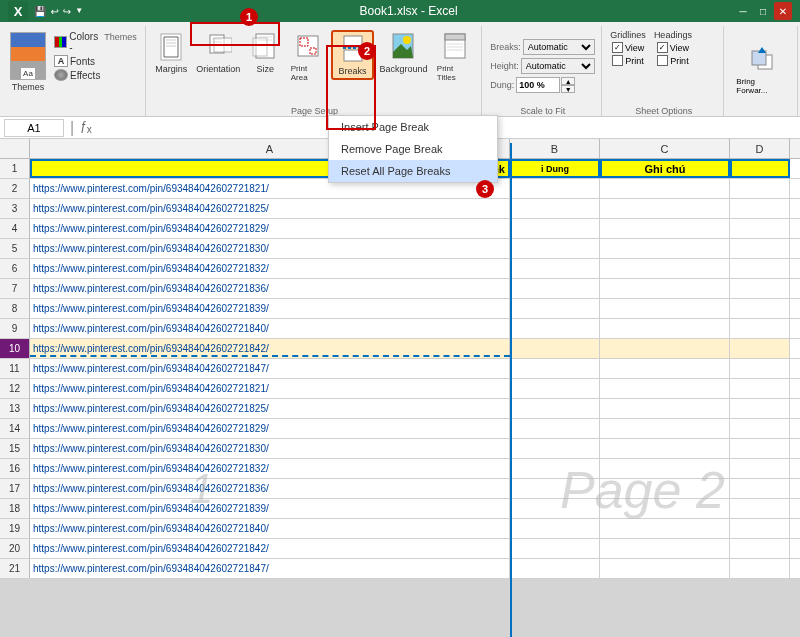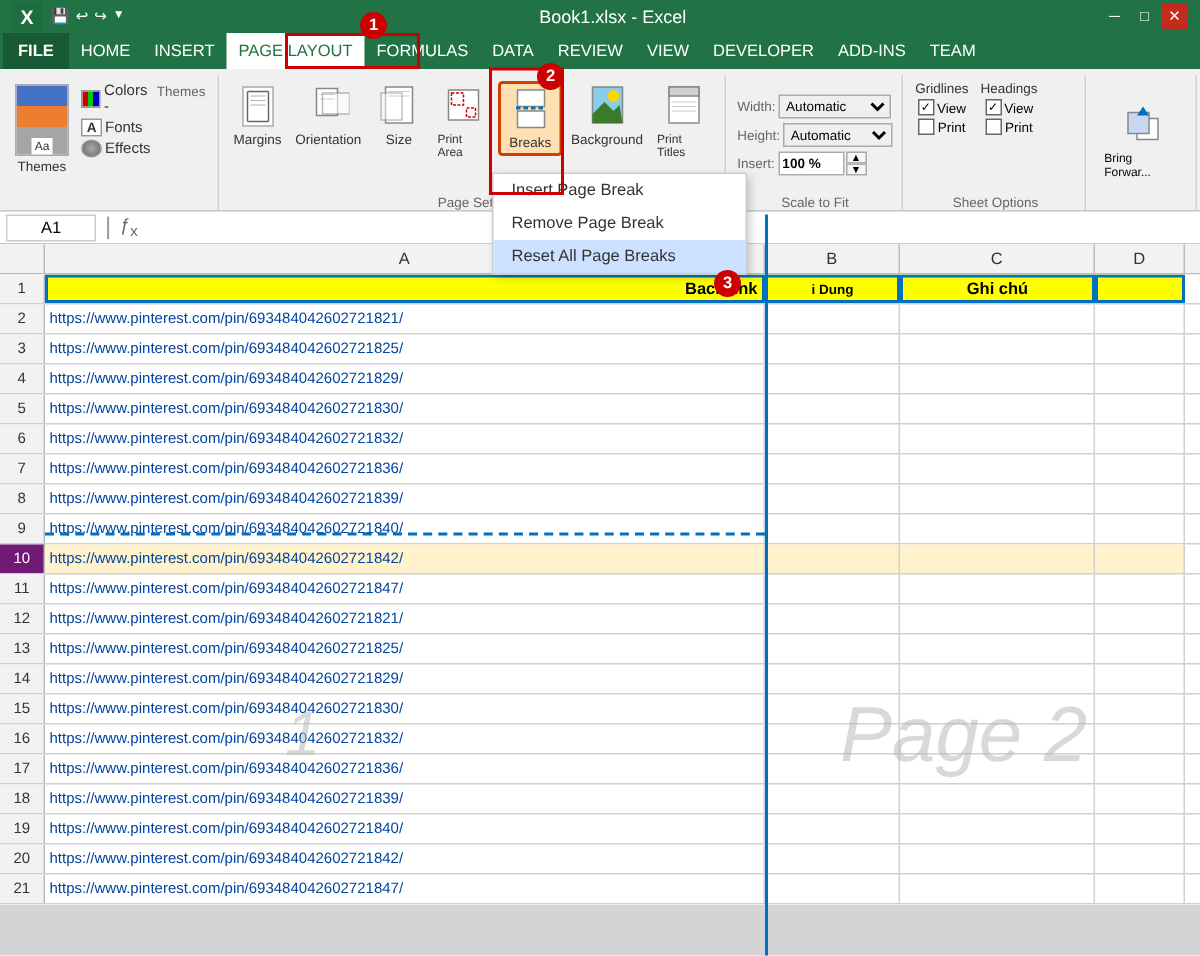--- a/index.html
+++ b/index.html
@@ -302,33 +302,20 @@
       </span>
     </div>
     <span style="font-size:12px;">Book1.xlsx - Excel</span>
     <div class="title-controls">
       <span class="title-btn">─</span>
       <span class="title-btn">□</span>
       <span class="title-btn" style="background:#c42b1c; border-radius:2px;">✕</span>
     </div>
   </div>
 
-  <div class="menu-bar">
-    <div class="file-btn">FILE</div>
-    <div class="menu-item">HOME</div>
-    <div class="menu-item">INSERT</div>
-    <div class="menu-item active">PAGE LAYOUT</div>
-    <div class="menu-item">FORMULAS</div>
-    <div class="menu-item">DATA</div>
-    <div class="menu-item">REVIEW</div>
-    <div class="menu-item">VIEW</div>
-    <div class="menu-item">DEVELOPER</div>
-    <div class="menu-item">ADD-INS</div>
-    <div class="menu-item">TEAM</div>
-  </div>
 
   <div class="ribbon">
     <div class="ribbon-content">
 
       <div class="themes-group">
         <div class="themes-btn">
           <div class="themes-btn-icon">
             <span style="font-size:8px; color:#333; background:white; padding:1px 2px;">Aa</span>
           </div>
           <span style="font-size:9px; color:#333;">Themes</span>
@@ -438,33 +425,33 @@
             </div>
             <span style="font-size:8px;">Print Titles</span>
           </div>
         </div>
         <span class="ribbon-group-label">Page Setup</span>
       </div>
 
       <div style="display:flex; flex-direction:column; border-right:1px solid #d0d0d0; padding:0 6px; min-width:110px;">
         <div style="display:flex; flex-direction:column; gap:2px; padding:4px 0 2px 0; flex:1; justify-content:center;">
           <div class="scale-row">
-            <span class="scale-label">Width:</span>
+            <span class="scale-label">Breaks:</span>
             <select style="font-size:9px; height:16px; width:75px; border:1px solid #aaa;">
               <option>Automatic</option>
             </select>
           </div>
           <div class="scale-row">
             <span class="scale-label">Height:</span>
             <select style="font-size:9px; height:16px; width:75px; border:1px solid #aaa;">
               <option>Automatic</option>
             </select>
           </div>
           <div class="scale-row">
-            <span class="scale-label">Insert:</span>
+            <span class="scale-label">Dung:</span>
             <div style="display:flex; align-items:center; gap:1px;">
               <input type="text" value="100 %" style="font-size: 9px; height: 16px; width: 44px; border: 1px solid rgb(170, 170, 170); padding: 0px 2px; font-weight: bold;">
               <div style="display:flex; flex-direction:column; gap:0;">
                 <button style="width:14px; height:8px; border:1px solid #aaa; background:#f5f5f5; font-size:7px; cursor:pointer; padding:0; line-height:1;">▲</button>
                 <button style="width:14px; height:8px; border:1px solid #aaa; background:#f5f5f5; font-size:7px; cursor:pointer; padding:0; line-height:1;">▼</button>
               </div>
             </div>
           </div>
         </div>
         <span class="ribbon-group-label">Scale to Fit</span>

